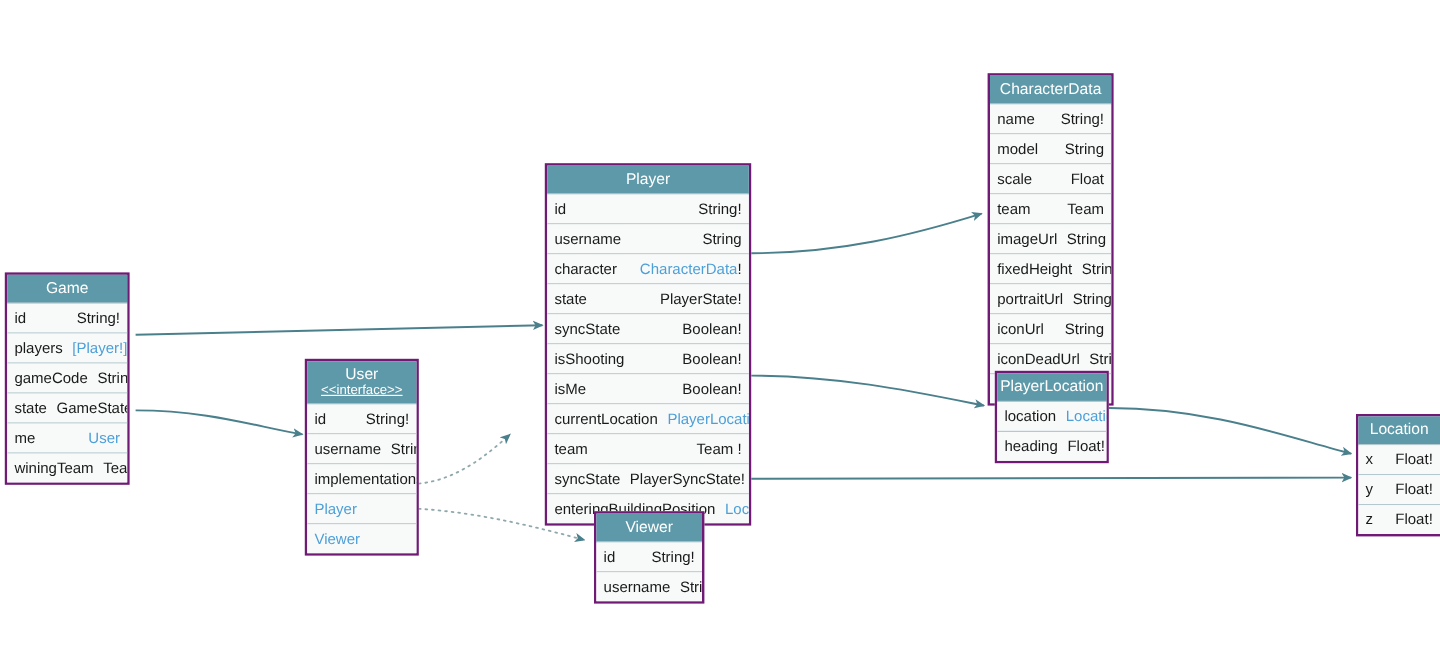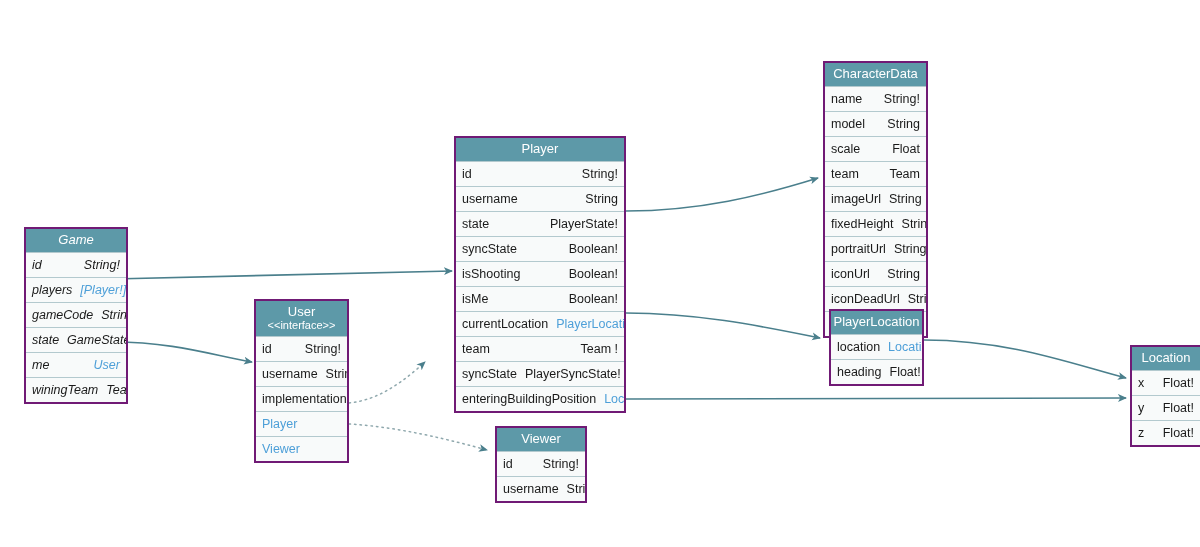--- a/index.html
+++ b/index.html
@@ -41,20 +41,21 @@
     line-height: 14px;
     padding: 4px 2px 5px 2px;
     border-bottom: 1px solid #b3c9ce;
     white-space: nowrap;
     overflow: hidden;
   }
   .ent-header .sub {
     display: block;
     font-size: 11px;
     line-height: 12px;
+    text-decoration: underline;
   }
   .ent-row {
     box-sizing: border-box;
     display: flex;
     align-items: center;
     justify-content: space-between;
     height: 21px;
     padding: 12px 6px;
     font-size: 12.5px;
     color: #1a1a1a;
@@ -115,21 +116,21 @@
 
     <path d="M626,211 C700,211 760,196 818,178" fill="none" stroke="#4a7f8c" stroke-width="1.6" marker-end="url(#arrowFilled)"></path>
 
     <path d="M626,313 C700,313 765,327 820,338" fill="none" stroke="#4a7f8c" stroke-width="1.6" marker-end="url(#arrowFilled)"></path>
 
     <path d="M626,399 L1126,398" fill="none" stroke="#4a7f8c" stroke-width="1.6" marker-end="url(#arrowFilled)"></path>
 
     <path d="M924,340 C1010,340 1075,365 1126,378" fill="none" stroke="#4a7f8c" stroke-width="1.6" marker-end="url(#arrowFilled)"></path>
   </svg>
 
-  <div class="entity" style="left:24px; top:227px; width:104px;font-style:italic;">
+  <div class="entity" style="left:4px; top:227px; width:104px;">
     <div class="ent-header">
       <span>Game</span>
     </div>
     <div class="ent-row">
       <span class="fname">id</span>
       <span class="ftype">String!</span>
     </div>
     <div class="ent-row">
       <span class="fname">players</span>
       <span class="ftype link">[Player!]</span>
@@ -182,20 +183,24 @@
     </div>
     <div class="ent-row">
       <span class="fname">id</span>
       <span class="ftype">String!</span>
     </div>
     <div class="ent-row">
       <span class="fname">username</span>
       <span class="ftype">String</span>
     </div>
     <div class="ent-row">
+      <span class="fname">character</span>
+      <span class="ftype"><span class="link">CharacterData</span><span class="bang">!</span></span>
+    </div>
+    <div class="ent-row">
       <span class="fname">state</span>
       <span class="ftype">PlayerState!</span>
     </div>
     <div class="ent-row">
       <span class="fname">syncState</span>
       <span class="ftype">Boolean!</span>
     </div>
     <div class="ent-row">
       <span class="fname">isShooting</span>
       <span class="ftype">Boolean!</span>

